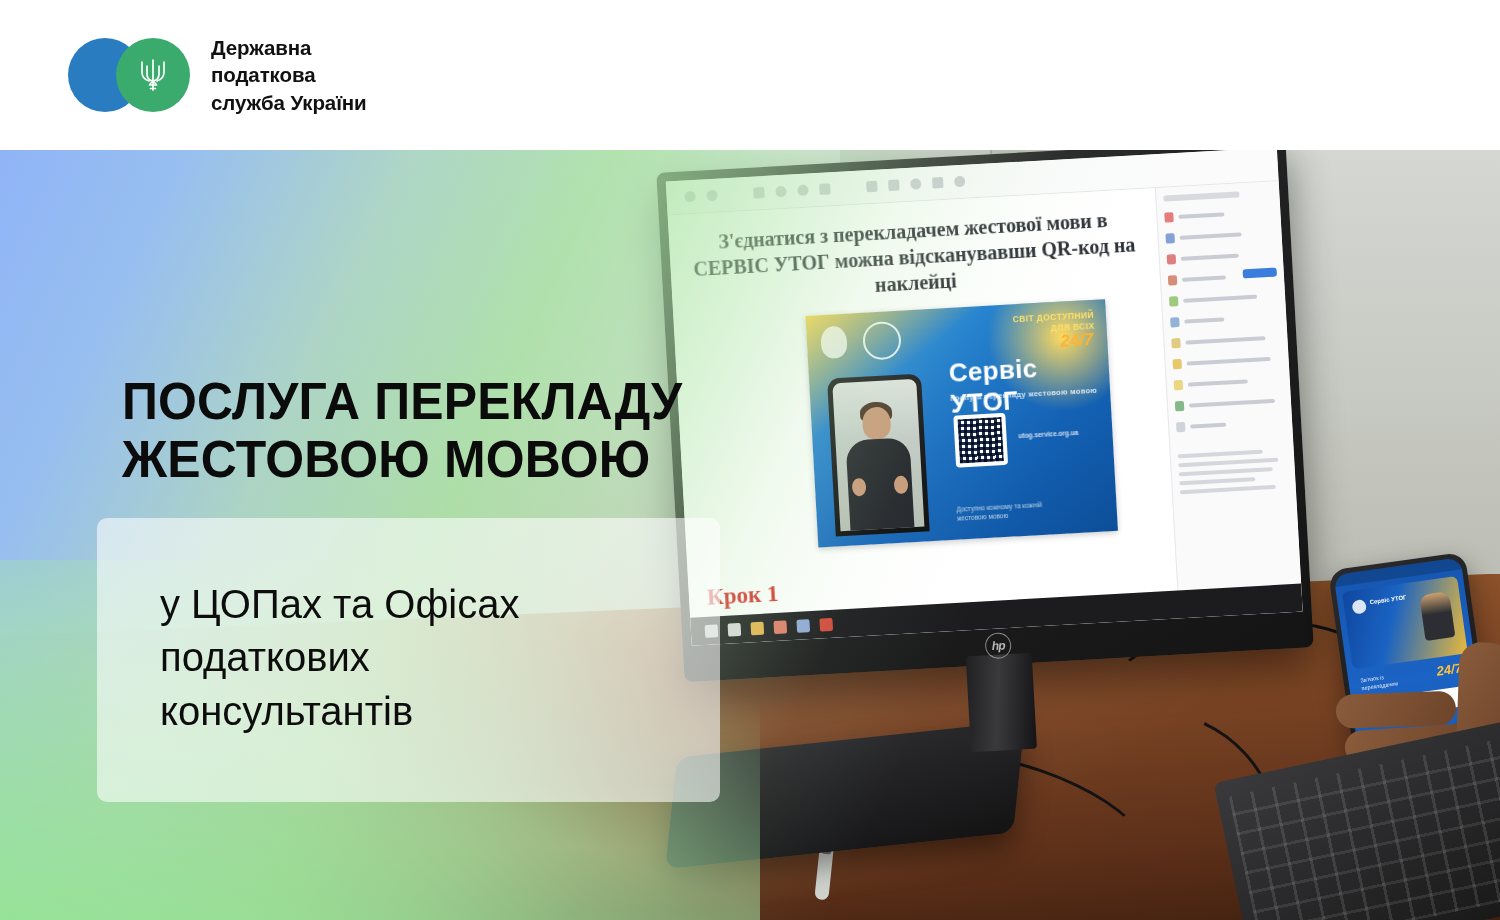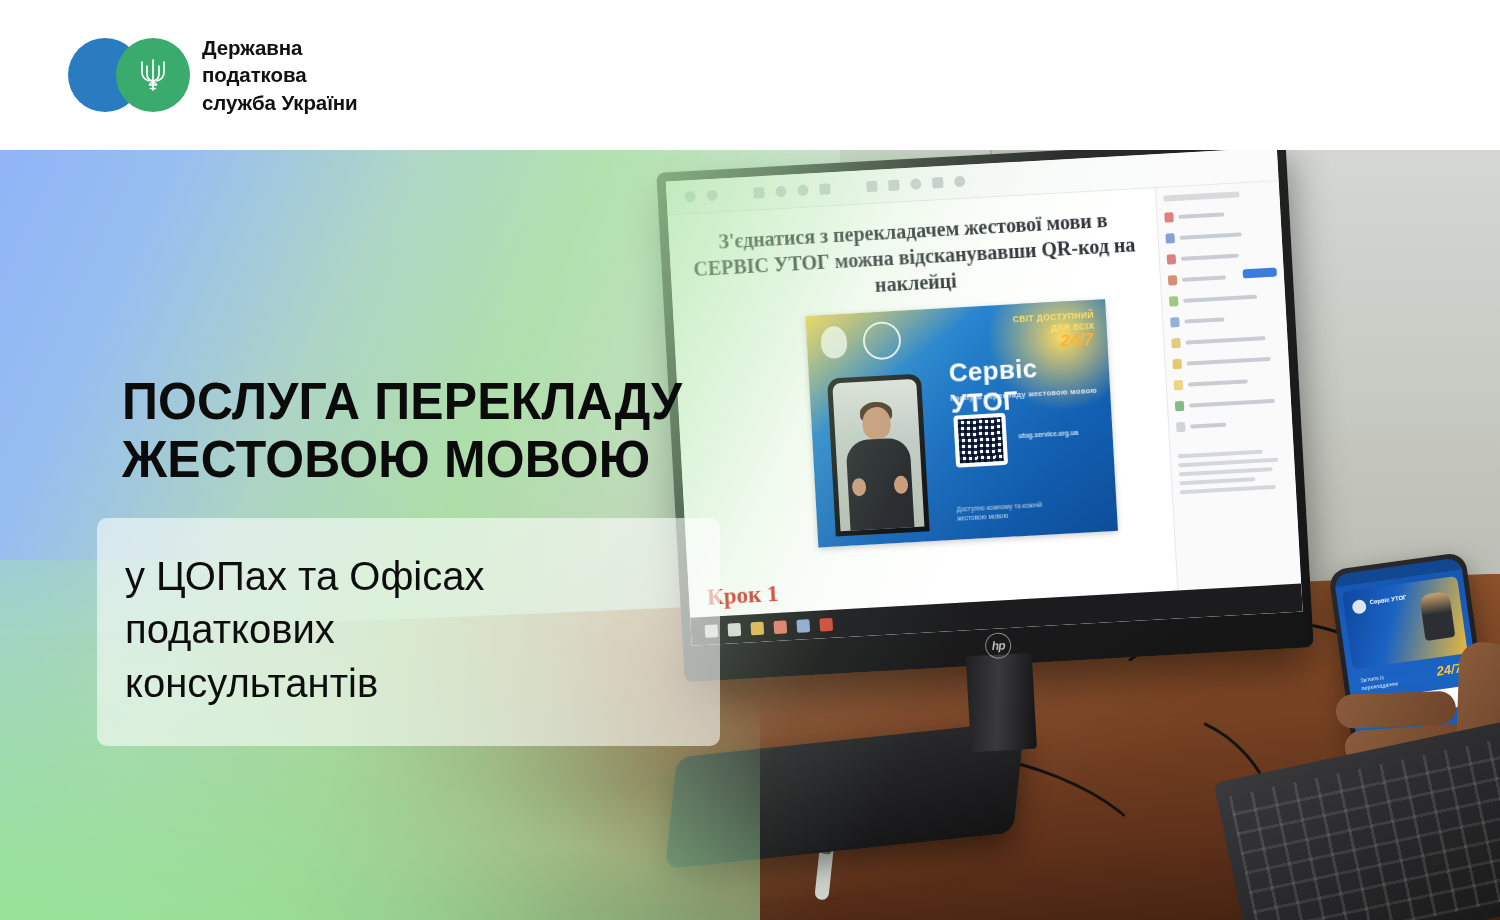--- a/index.html
+++ b/index.html
@@ -58,21 +58,21 @@
   .trident {
     position: absolute;
     left: 48px; top: 0;
     width: 74px; height: 74px;
     display: flex;
     align-items: center;
     justify-content: center;
   }
 
   .brand-text {
-    margin-left: 12px;
+    margin-left: 21px;
     font-size: 20.5px;
     font-weight: 700;
     line-height: 1.33;
     color: #111111;
     letter-spacing: -0.1px;
     white-space: pre-line;
   }
 
   
   .photo {
@@ -641,26 +641,27 @@
     letter-spacing: 0.2px;
     color: #0b0b0b;
     white-space: pre-line;
     transform: scaleX(.96);
     transform-origin: left center;
   }
 
   .subtitle-panel {
     position: absolute;
     left: 97px; top: 518px;
-    width: 623px; height: 228px;
+    width: 623px; height: 284px;
     background: rgba(255,255,255,.58);
     border-radius: 10px;
     z-index: 25;
     display: flex;
     align-items: center;
+    padding-left: 35px;
   }
   .subtitle-text {
     padding: 0 0 4px 28px;
     font-size: 40px;
     font-weight: 400;
     line-height: 1.33;
     color: #0d0d0d;
     white-space: pre-line;
   }
 </style>

